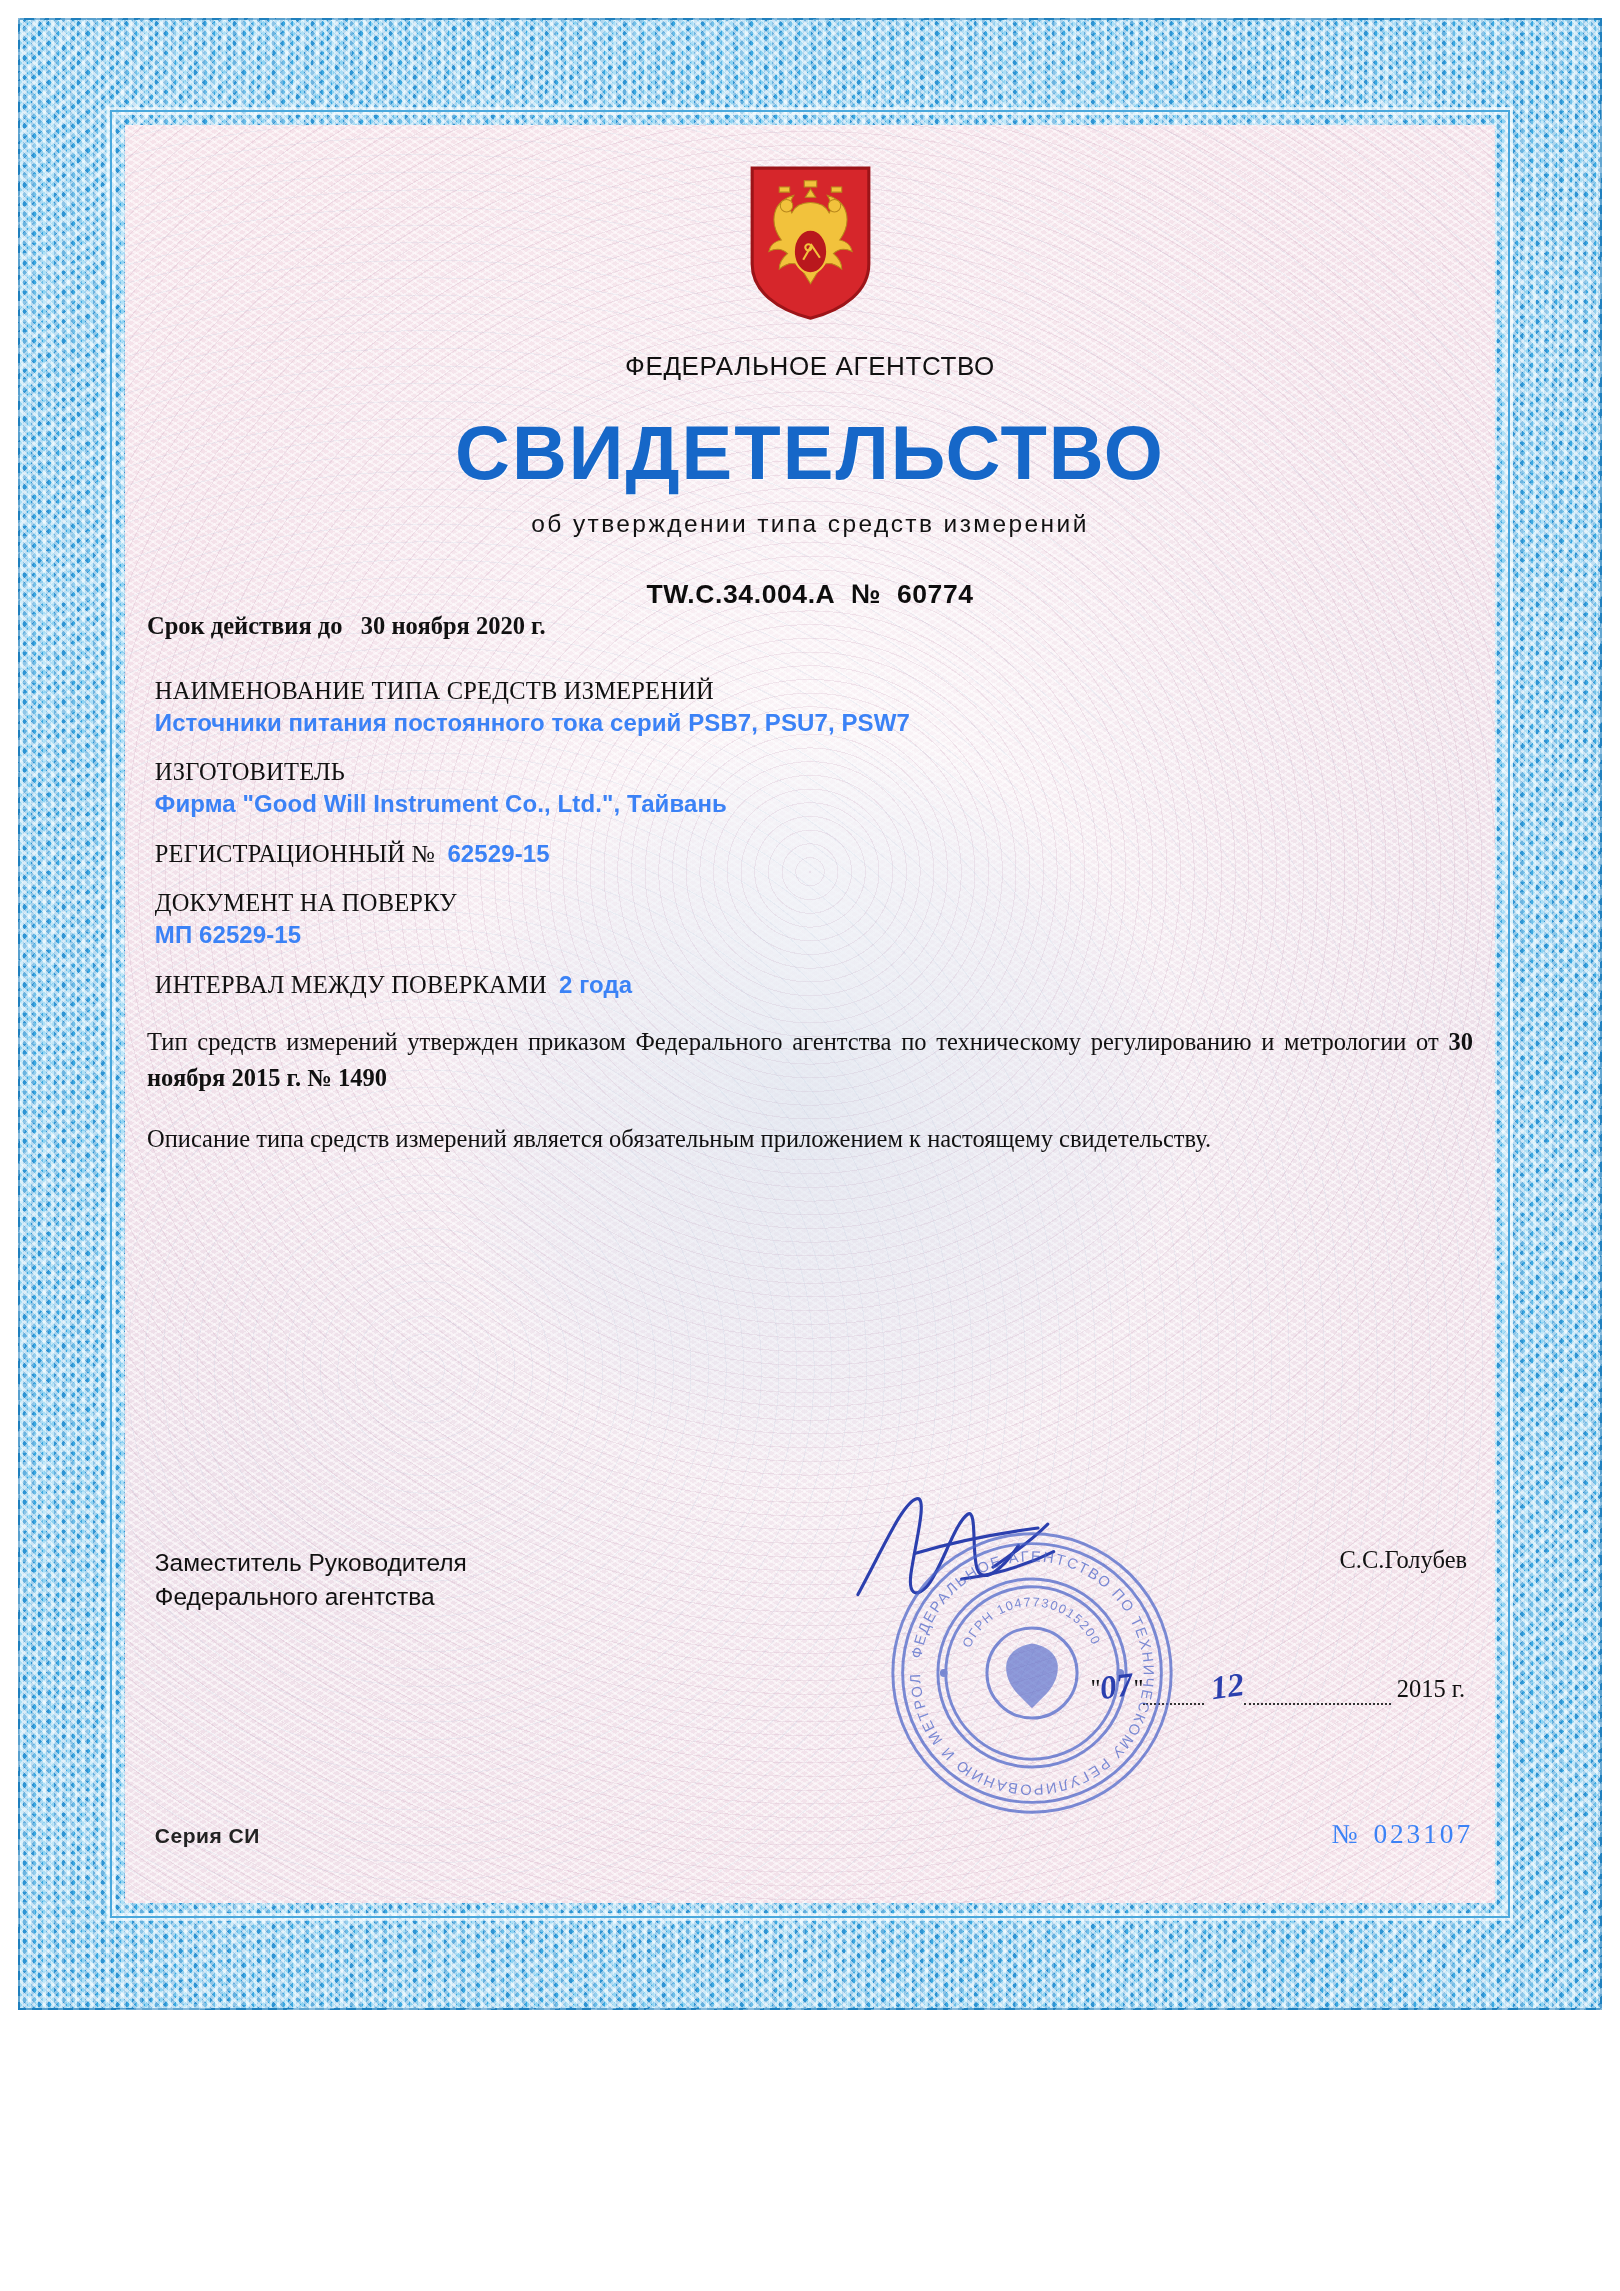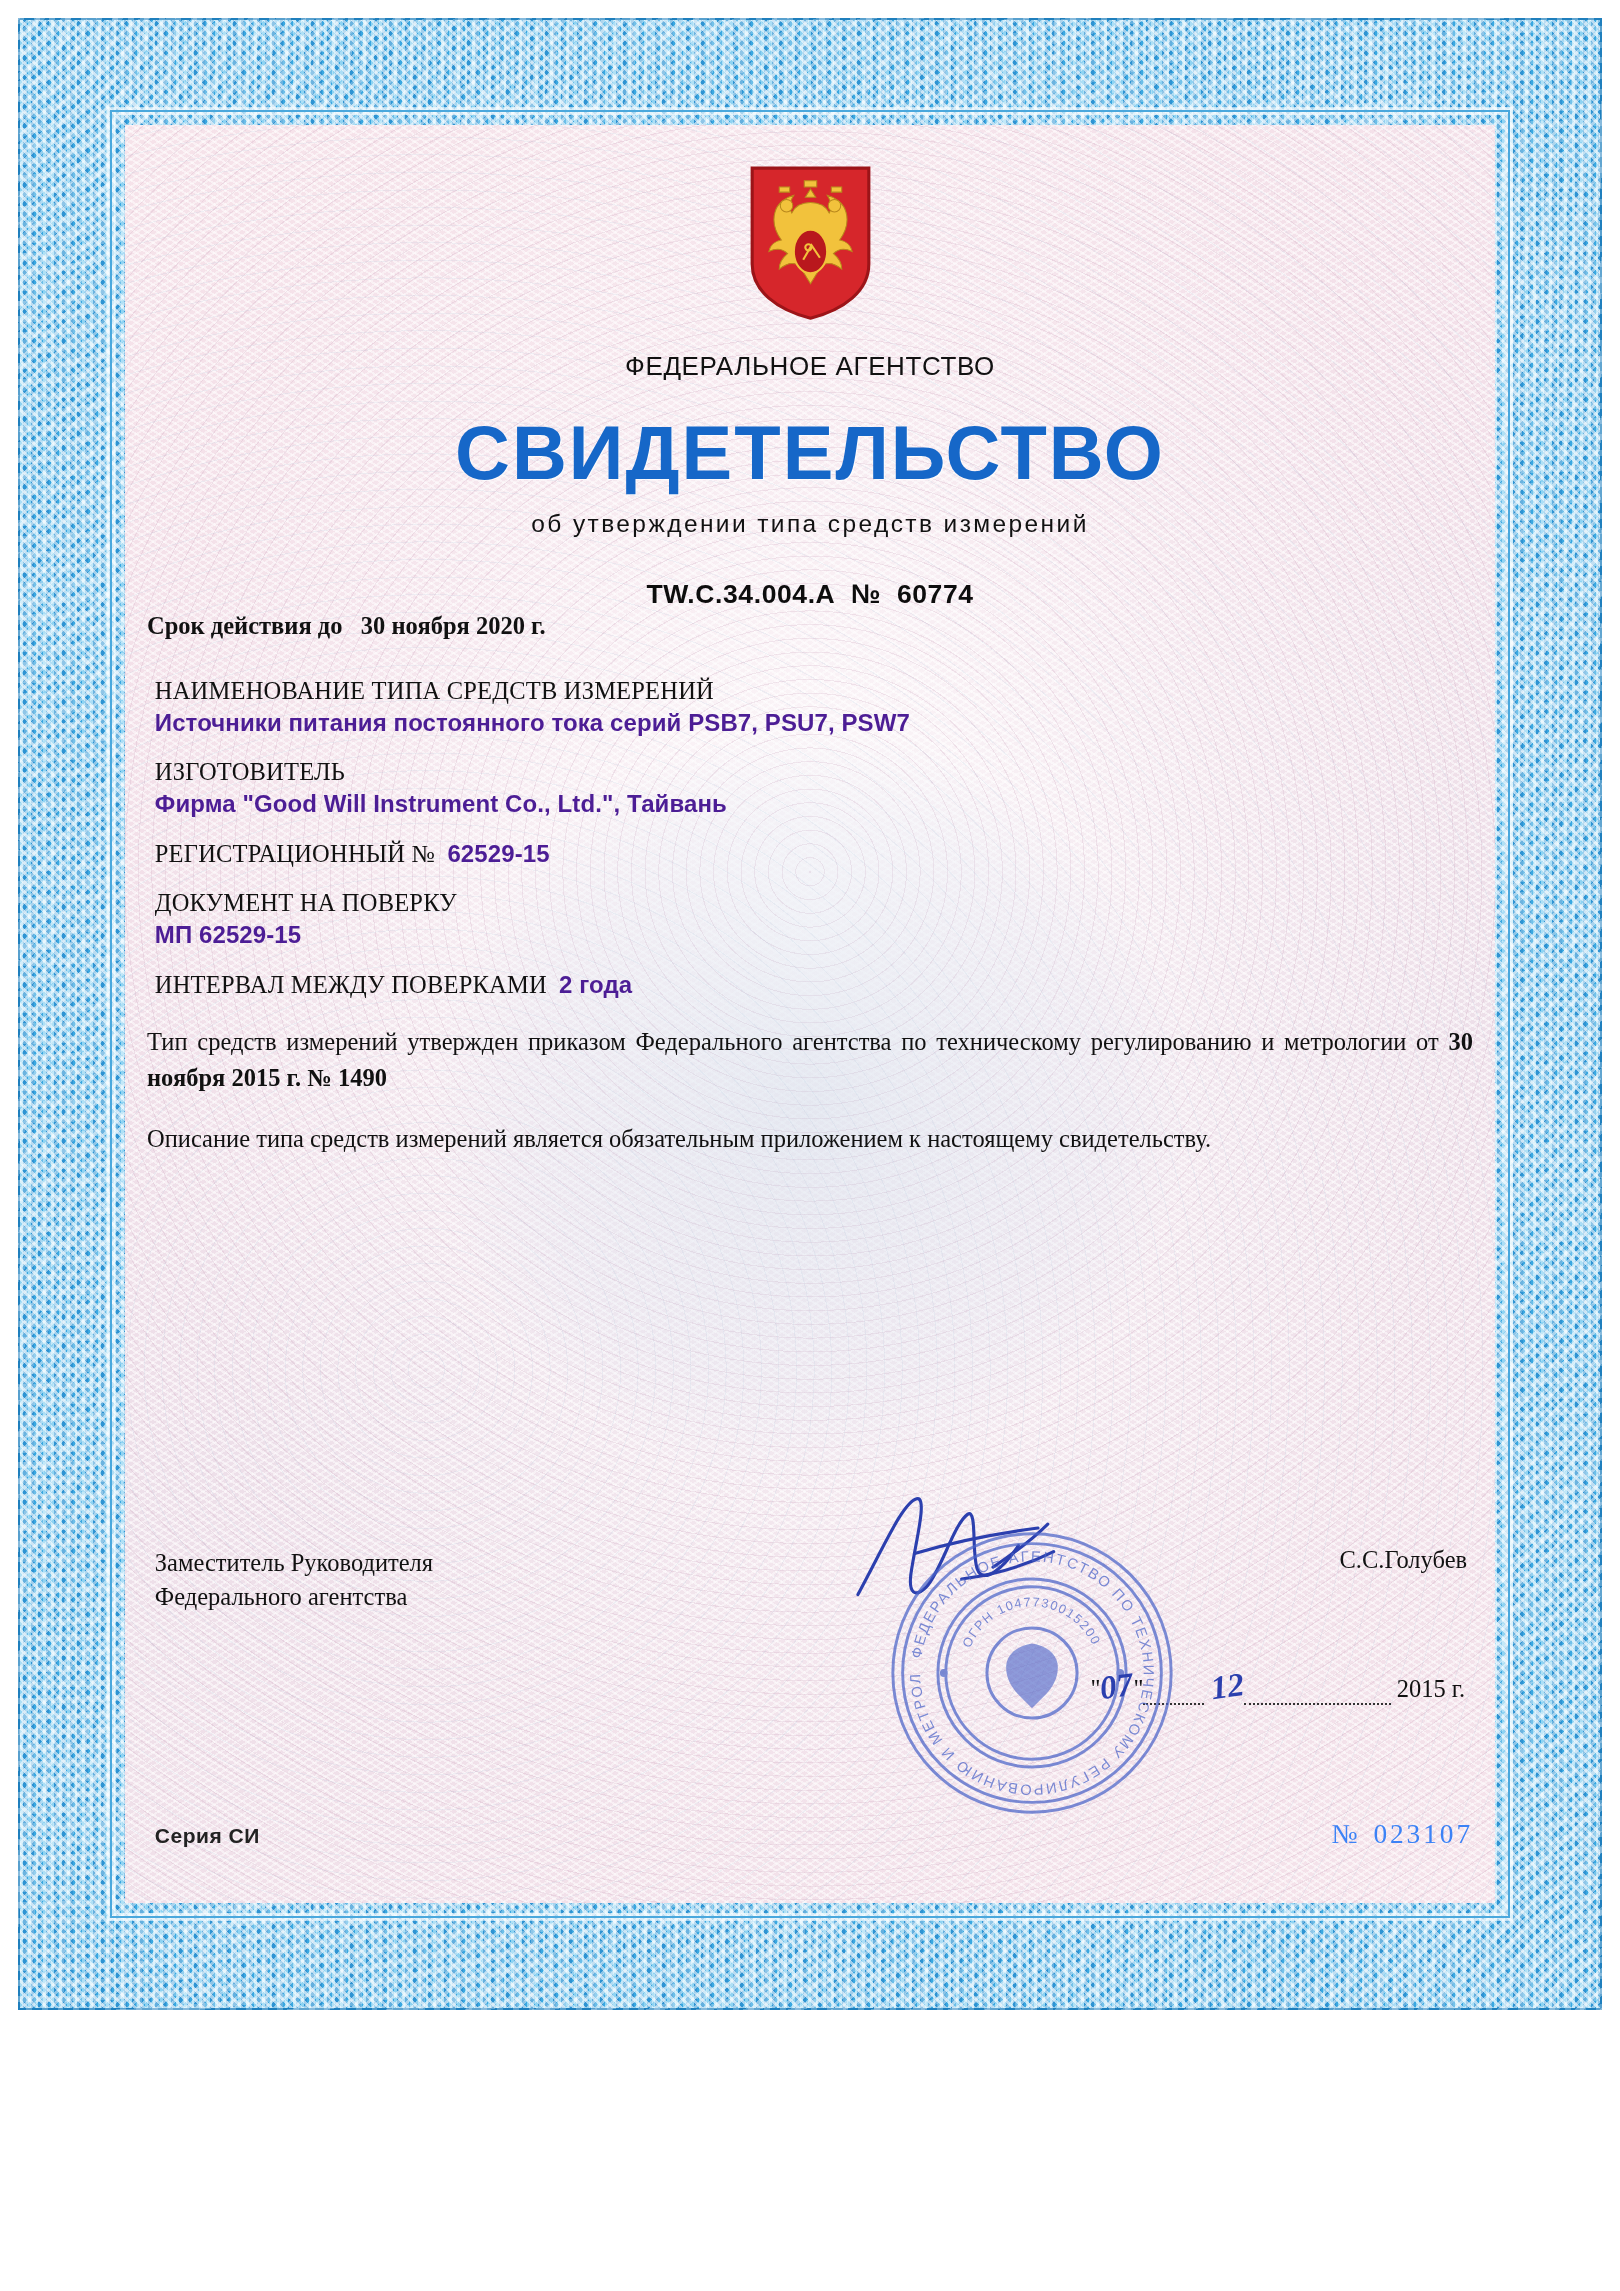--- a/index.html
+++ b/index.html
@@ -140,21 +140,21 @@
   .field-label {
     font-family: "Liberation Serif", serif;
     font-size: 24.5px;
     color: #111;
     letter-spacing: 0.2px;
   }
   .field-label.inline-bold-val { display: inline; }
   .field-value {
     font-weight: bold;
     font-size: 24px;
-    color: #4c1d95;
+    color: #3b82f6;
     margin-top: 3.9px;
     letter-spacing: 0.1px;
   }
   .field-value.inline { display: inline; margin-left: 7.8px; margin-top: 0; }
 
   .row-expiry {
     margin-top: 2px;
     margin-bottom: 25.5px;
     font-family: "Liberation Serif", serif;
     font-weight: bold;
@@ -177,21 +177,21 @@
     left: 7.8px;
     right: 0;
     top: 1409px;
   }
   .sign-row {
     display: flex;
     justify-content: space-between;
     align-items: flex-start;
   }
   .sign-left {
-    font-family: Liberation Serif, serif;
+    font-family: Liberation Sans, sans-serif;
     font-size: 24.5px;
     line-height: 1.4;
     color: #111;
   }
   .sign-name {
     font-family: "Liberation Serif", serif;
     font-size: 24.5px;
     color: #111;
     padding-right: 5.9px;
   }

